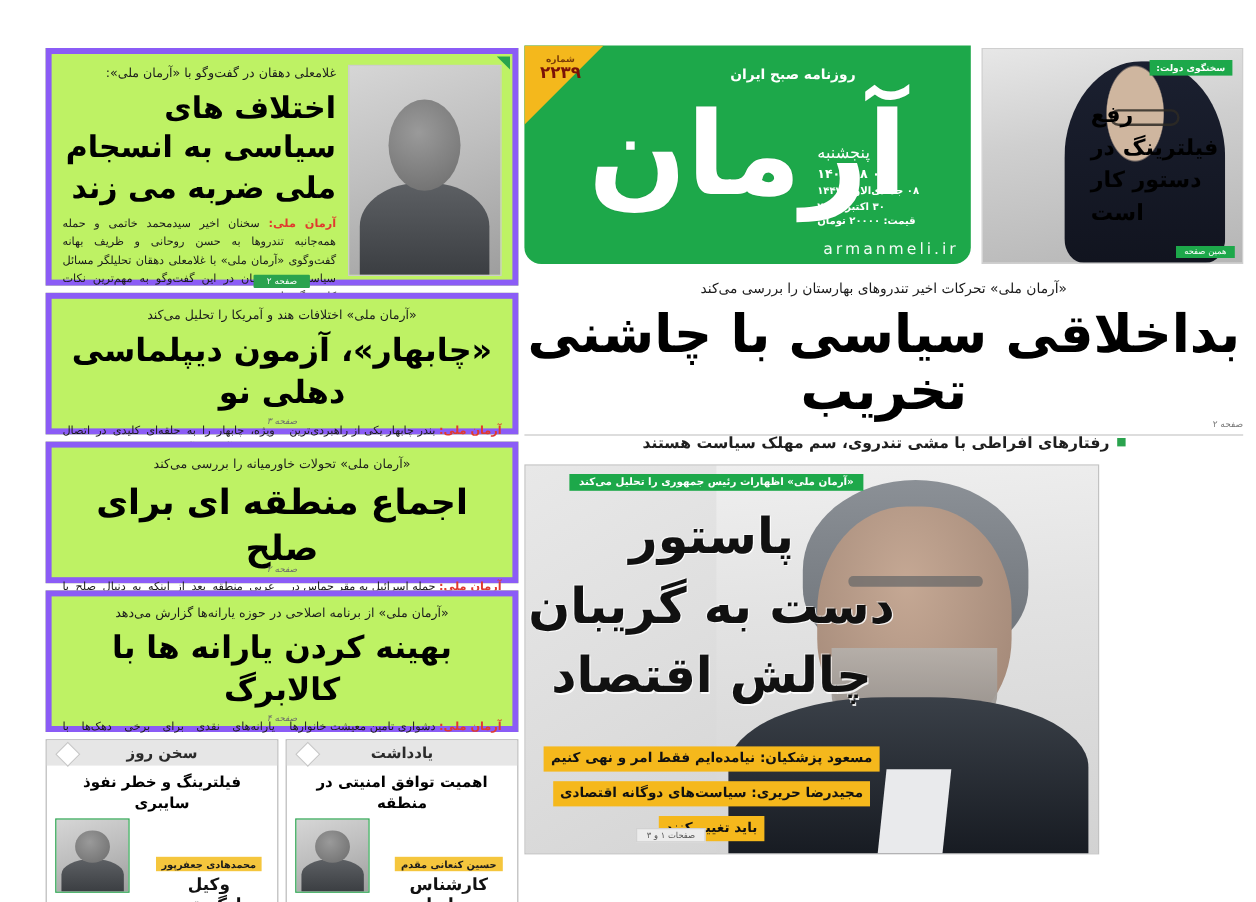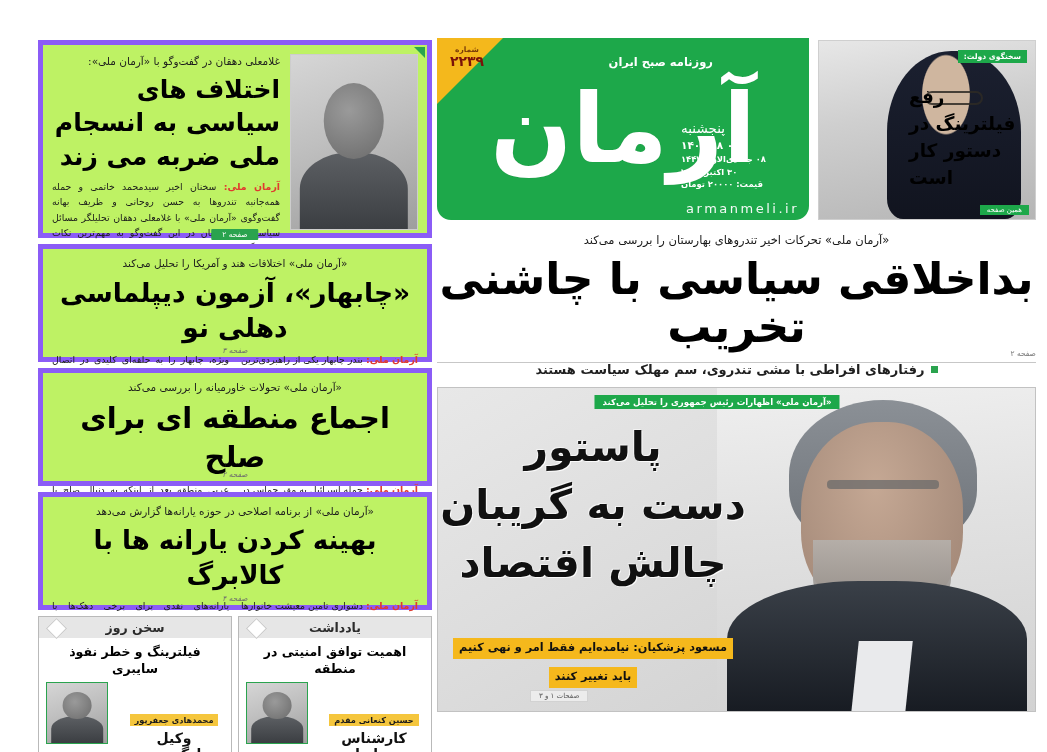--- a/index.html
+++ b/index.html
@@ -221,21 +221,21 @@
     font-size: 7.5px; color: #777;
   }
   .mh-rule {
     position: absolute; left: 0; top: 129px; width: 599px;
     border-top: 1px solid #c7c7c7;
   }
 
   
   .big-panel {
     position: absolute; left: 437px; top: 387px;
-    width: 599px; height: 325px;
+    width: 479px; height: 325px;
     border: 1px solid #c2c2c2; overflow: hidden;
     background: linear-gradient(150deg,#e8e8e8 0%,#dcdcdc 45%,#cccccc 100%);
   }
   .bp-portrait {
     position: absolute; right: 0; top: 0; width: 318px; height: 325px;
     background: linear-gradient(175deg,#efefef 0%,#e2e2e2 38%,#d2d2d2 100%);
   }
   .bp-portrait .hair {
     position: absolute; right: 58px; top: 12px; width: 188px; height: 150px;
     background: linear-gradient(#8b9096,#6d7278); border-radius: 50% 50% 40% 40%;
@@ -268,21 +268,21 @@
     background: #1da84a; color: #fff; font-size: 8.6px;
     font-weight: bold; padding: 2px 8px; white-space: nowrap;
   }
   .bp-title {
     position: absolute; left: 0; top: 30px; width: 310px;
     text-align: center; font-size: 41px; font-weight: bold; color: #111;
     line-height: 1.42; letter-spacing: -1px;
     text-shadow: 1px 1px 0 rgba(255,255,255,.85), -1px -1px 0 rgba(255,255,255,.6);
   }
   .bp-quotes {
-    position: absolute; left: 0; top: 248px; width: 310px; text-align: center;
+    position: absolute; left: 0; top: 232px; width: 310px; text-align: center;
   }
   .qline { display: inline-block; background: #f5b81c; color: #111;
     font-size: 11.3px; font-weight: bold; padding: 2px 6px;
     line-height: 1.5; margin-bottom: 6px; letter-spacing: -0.3px; }
   .bp-foot {
     position: absolute; left: 92px; bottom: 9px;
     background: #ececec; color: #555; font-size: 7px; padding: 1px 8px;
     border: 1px solid #d2d2d2;
   }
 </style>
@@ -429,18 +429,19 @@
       <span class="collar"></span>
     </div>
     <span class="bp-chip">«آرمان ملی» اظهارات رئیس جمهوری را تحلیل می‌کند</span>
     <div class="bp-title">
       <div>پاستور</div>
       <div>دست به گریبان</div>
       <div>چالش اقتصاد</div>
     </div>
     <div class="bp-quotes">
       <div><span class="qline">مسعود پزشکیان: نیامده‌ایم فقط امر و نهی کنیم</span></div>
+      <div><span class="qline">مجیدرضا حریری: سیاست‌های دوگانه اقتصادی</span></div>
       <div><span class="qline">باید تغییر کنند</span></div>
     </div>
     <span class="bp-foot">صفحات ۱ و ۳</span>
   </div>
 
 </div>
 
 </body></html>

